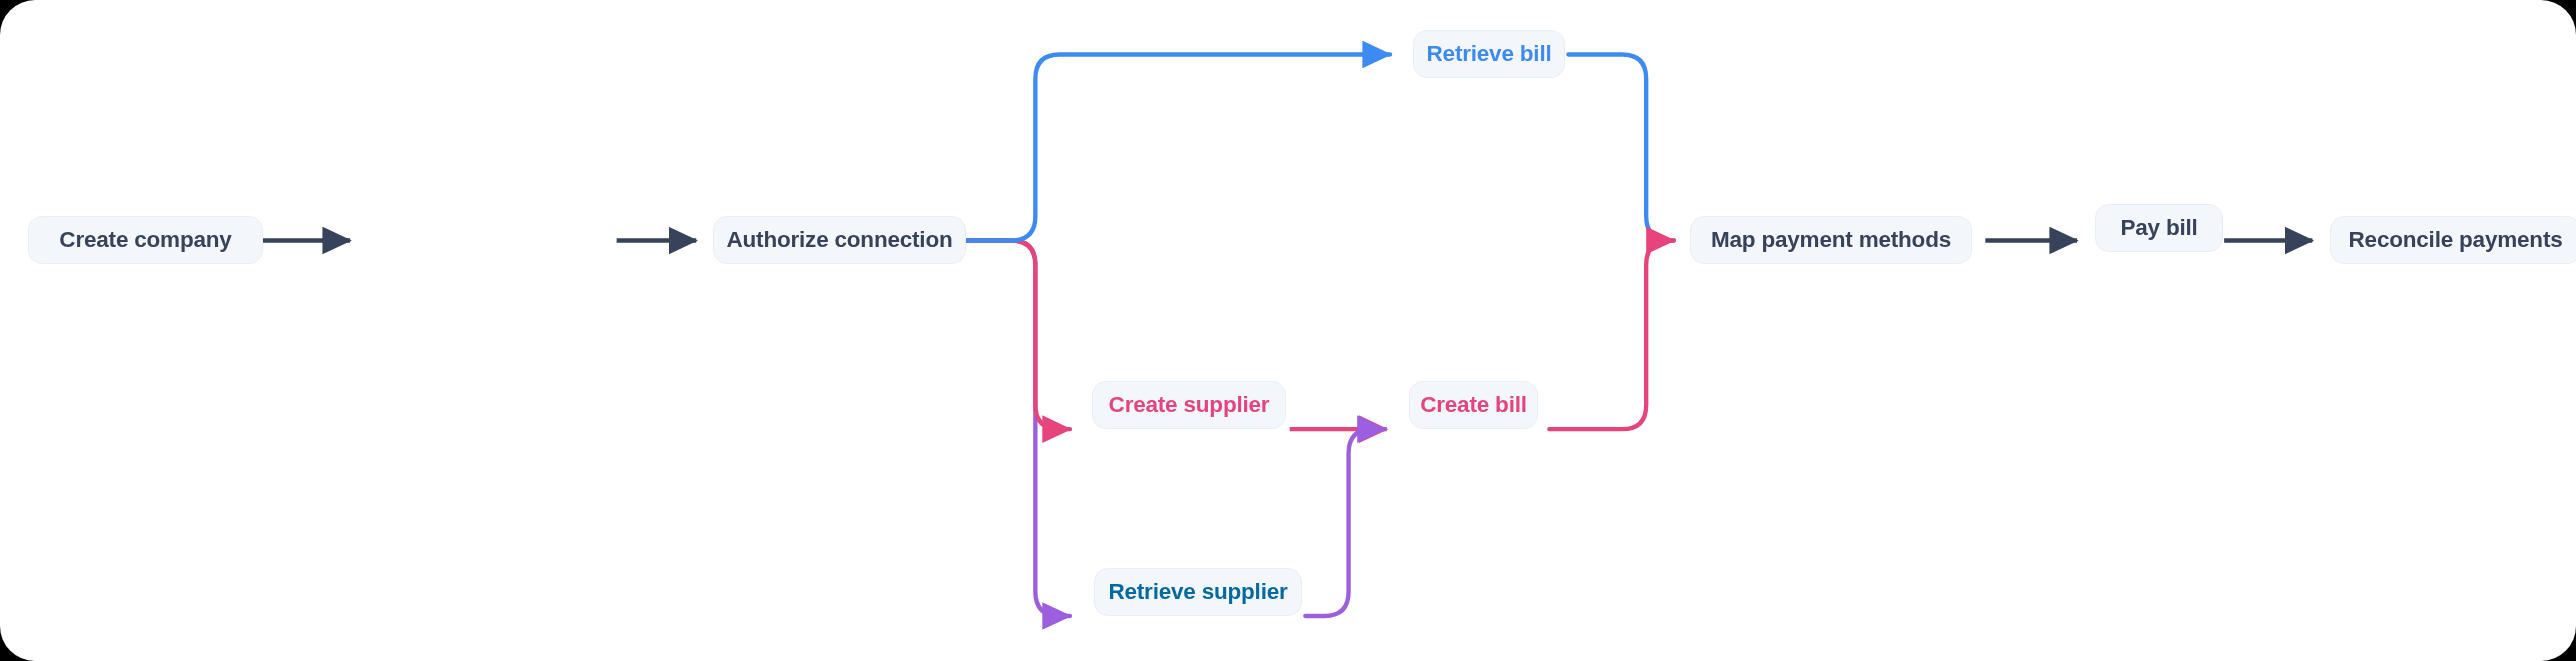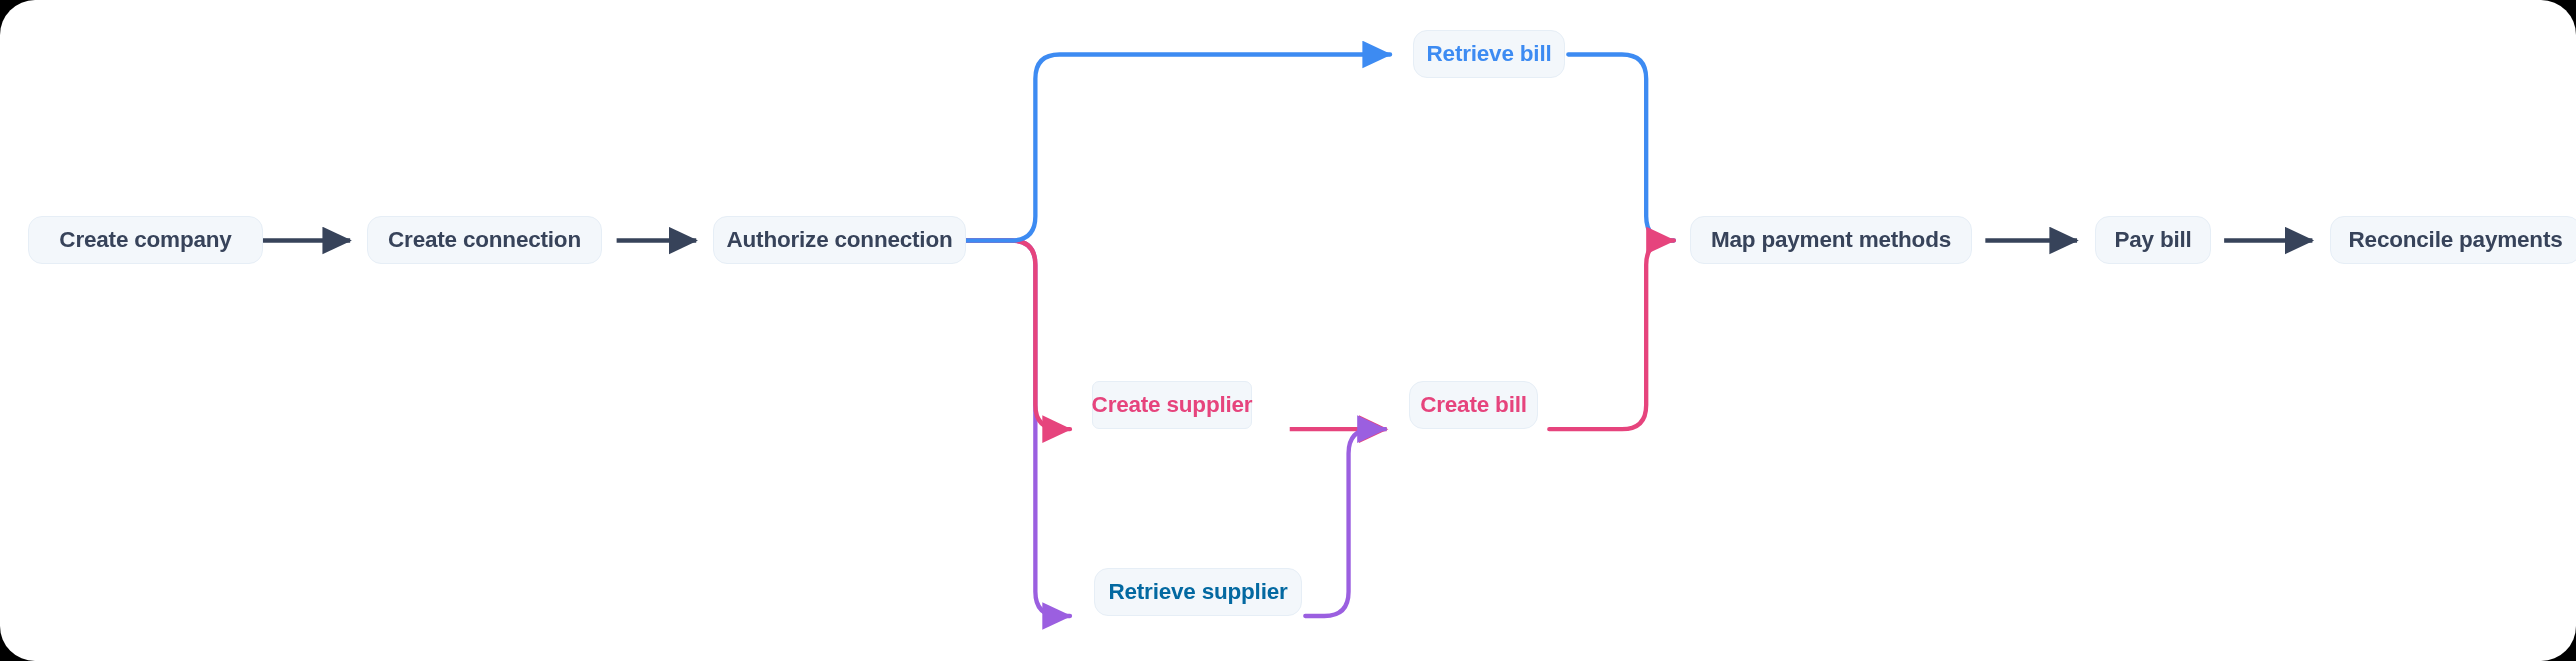--- a/index.html
+++ b/index.html
@@ -92,49 +92,46 @@
 
     <path d="M 2294 278 L 2400 278" fill="none" stroke="#37435a" stroke-width="5" stroke-linecap="butt" marker-end="url(#ah-dark)"></path>
 
     <path d="M 2570 278 L 2672 278" fill="none" stroke="#37435a" stroke-width="5" stroke-linecap="butt" marker-end="url(#ah-dark)"></path>
   </svg>
 
   <div class="node dark" style="left:28px; top:216px; width:235px;">
     <span>Create company</span>
   </div>
 
-  <div class="node dark" style="left:367px; top:216px; width:235px;">
-    <span>Create connection</span>
-  </div>
 
   <div class="node blue" style="left:1413px; top:30px; width:152px;">
     <span>Retrieve bill</span>
   </div>
 
   <div class="node dark" style="left:713px; top:216px; width:253px;">
     <span>Authorize connection</span>
   </div>
 
-  <div class="node pink" style="left:1092px; top:405px; width:160px; transform:translateY(-24px);border-radius:7px;">
+  <div class="node pink" style="left:1092px; top:405px; width:194px; transform:translateY(-24px);">
     <span>Create supplier</span>
   </div>
 
   <div class="node pink" style="left:1409px; top:405px; width:129px; transform:translateY(-24px);">
     <span>Create bill</span>
   </div>
 
   <div class="node purple" style="left:1094px; top:592px; width:208px; transform:translateY(-24px);">
     <span>Retrieve supplier</span>
   </div>
 
   <div class="node dark" style="left:1690px; top:216px; width:282px;text-align:center;">
     <span>Map payment methods</span>
   </div>
 
-  <div class="node dark" style="left:2095px; top:216px; width:116px;justify-content:center;">
+  <div class="node dark" style="left:2095px; top:204px; width:128px;justify-content:center;">
     <span>Pay bill</span>
   </div>
 
   <div class="node dark" style="left:2330px; top:216px; width:251px;">
     <span>Reconcile payments</span>
   </div>
 
 </div>
 
 

